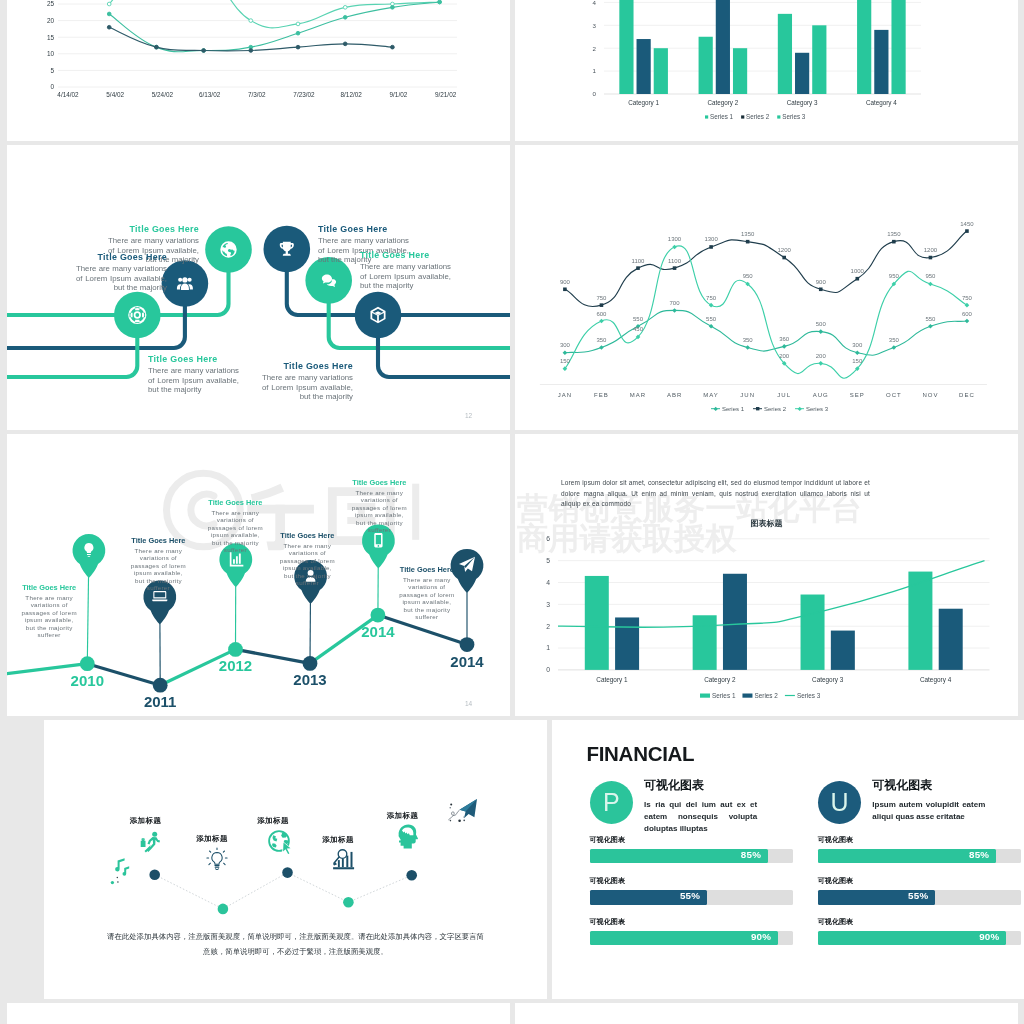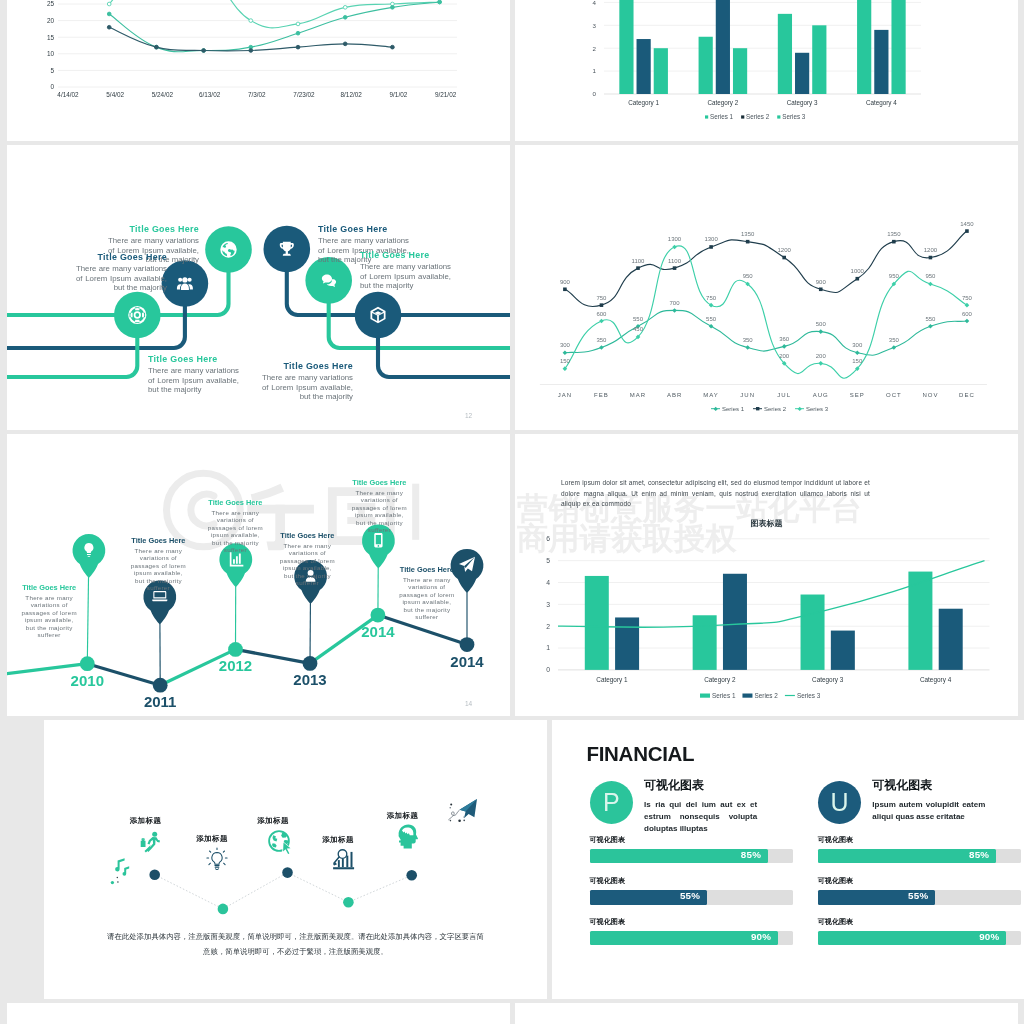--- a/index.html
+++ b/index.html
@@ -514,21 +514,21 @@
       <div style="position:absolute;left:254px;top:114.5px;width:80px;text-align:center;font:bold 7.5px &quot;Liberation Sans&quot;,sans-serif;color:#14191d;letter-spacing:0.4px;">添加标题</div>
       <div style="position:absolute;left:318.5px;top:90.5px;width:80px;text-align:center;font:bold 7.5px &quot;Liberation Sans&quot;,sans-serif;color:#14191d;letter-spacing:0.4px;">添加标题</div>
       <div style="position:absolute;left:62px;top:210px;width:379px;text-align:center;font:7.4px/2.0 &quot;Liberation Sans&quot;,sans-serif;color:#2b343a;">请在此处添加具体内容，注意版面美观度，简单说明即可，注意版面美观度。请在此处添加具体内容，文字区要言简意赅，简单说明即可，不必过于繁琐，注意版面美观度。</div>
     </div>
 </div>
 <div class="slide sr r3">
   <div id="s7" style="position:absolute;left:0;top:0;width:503px;height:279px;">
       <div style="position:absolute;left:34.5px;top:22px;font:bold 20.5px &quot;Liberation Sans&quot;,sans-serif;color:#15191c;letter-spacing:-0.3px;">FINANCIAL</div>
       <div style="position:absolute;left:37.6px;top:60.5px;width:43.6px;height:43.6px;border-radius:50%;background:#2BC49B;color:#d9f5ec;font:25px/43.6px &quot;Liberation Sans&quot;,sans-serif;text-align:center;">P</div>
       <div style="position:absolute;left:92.1px;top:57px;font:bold 12px &quot;Liberation Sans&quot;,sans-serif;color:#10161a;">可视化图表</div>
-      <div style="position:absolute;left:92.1px;top:79px;width:113px;font:bold 8px/1.52 &quot;Liberation Sans&quot;,sans-serif;color:#1c2429;text-align:justify;">Is ria qui del ium aut ex et estrum nonsequis volupta doluptas illuptas</div>
+      <div style="position:absolute;left:92.1px;top:79px;width:113px;font:bold 8px/1.52 &quot;Liberation Sans&quot;,sans-serif;color:#1c2429;text-align:justify;">Is ria qui del ium aut ex et eatem nonsequis volupta doluptas illuptas</div>
       <div style="position:absolute;left:37.5px;top:114.5px;font:bold 7.1px &quot;Liberation Sans&quot;,sans-serif;color:#10161a;">可视化图表</div>
       <div style="position:absolute;left:37.5px;top:128.7px;width:203px;height:14.4px;background:#dedede;border-radius:1.5px;">
         <div style="position:absolute;left:0;top:0;height:14.4px;width:178.54999999999998px;background:#2BC49B;border-radius:1.5px;">
           <div style="position:absolute;right:7px;top:0;line-height:14.4px;font:bold 9.8px &quot;Liberation Sans&quot;,sans-serif;color:#ffffff;letter-spacing:0.2px;">85%</div>
         </div>
       </div>
       <div style="position:absolute;left:37.5px;top:155.5px;font:bold 7.1px &quot;Liberation Sans&quot;,sans-serif;color:#10161a;">可视化图表</div>
       <div style="position:absolute;left:37.5px;top:170.3px;width:203px;height:14.4px;background:#dedede;border-radius:1.5px;">
         <div style="position:absolute;left:0;top:0;height:14.4px;width:117.64999999999999px;background:#1C5B7C;border-radius:1.5px;">
           <div style="position:absolute;right:7px;top:0;line-height:14.4px;font:bold 9.8px &quot;Liberation Sans&quot;,sans-serif;color:#ffffff;letter-spacing:0.2px;">55%</div>

